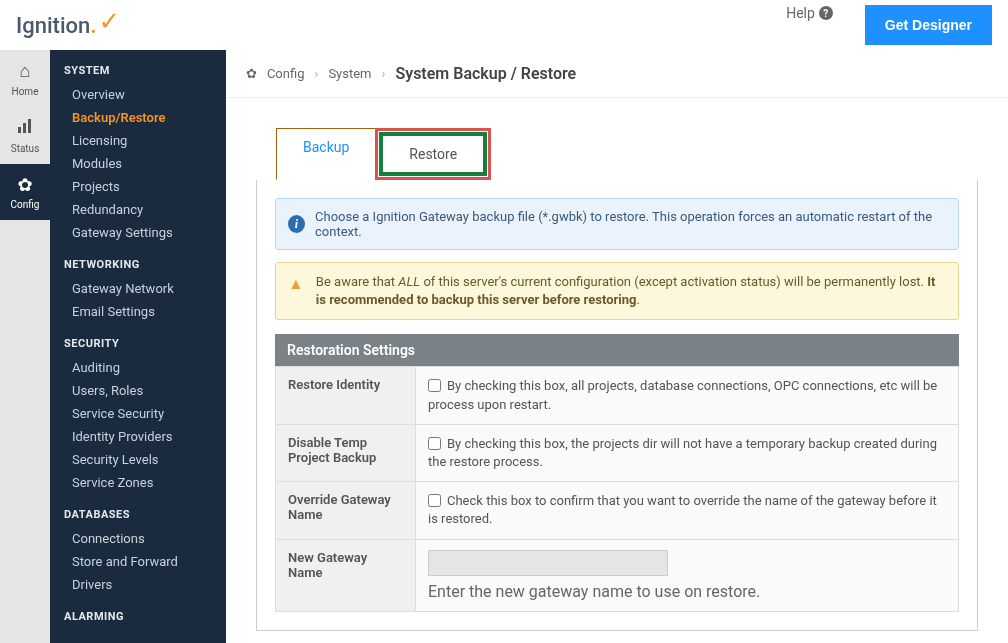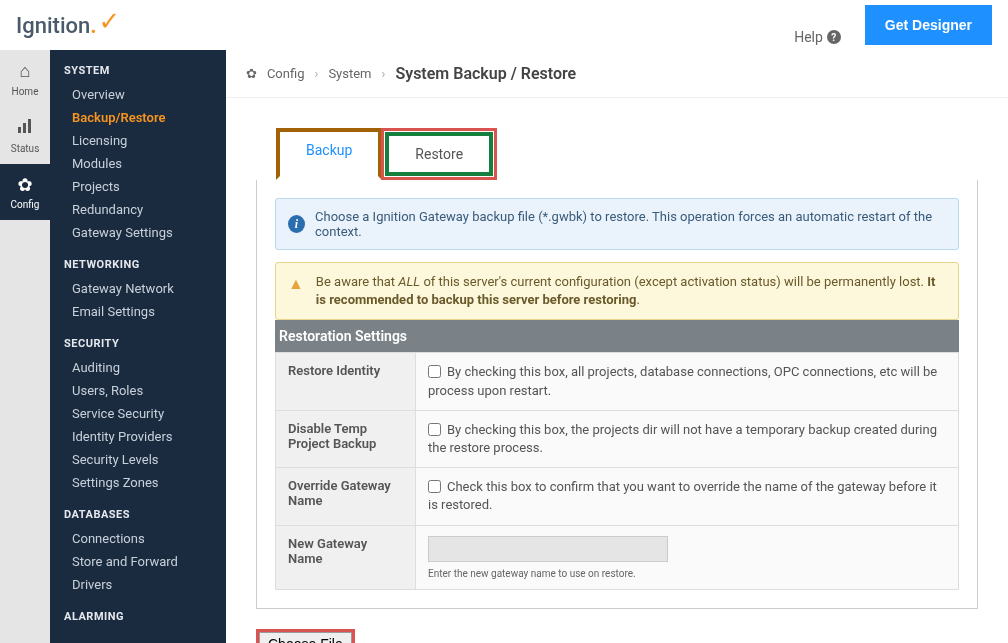--- a/index.html
+++ b/index.html
@@ -2,21 +2,21 @@
 <html><head>
 <meta charset="utf-8">
 <style>
 * { margin: 0; padding: 0; box-sizing: border-box; }
 body { font-family: -apple-system, BlinkMacSystemFont, "Segoe UI", Roboto, Arial, sans-serif; font-size: 14px; color: #333; background: #f0f0f0; width: 1008px; height: 643px; overflow: hidden; }
 
 .topbar { display: flex; justify-content: space-between; align-items: center; padding: 8px 16px; background: #fff; height: 50px; }
 .logo { display: flex; align-items: center; font-size: 22px; font-weight: 500; color: #4a5a6a; }
 .logo-dot { color: #f7941e; font-weight: bold; }
 .logo-check { color: #f7941e; font-size: 26px; margin-left: 2px; position: relative; top: -4px; }
-.topbar-right { display: flex; align-items: flex-end; gap: 24px; }
+.topbar-right { display: flex; align-items: flex-start; gap: 32px; }
 .help-link { color: #666; cursor: pointer; display: flex; align-items: center; gap: 4px; }
 .help-q { display:inline-flex; align-items:center; justify-content:center; width:14px; height:14px; background:#666; color:#fff; border-radius:50%; font-size:10px; font-weight:bold; }
 .get-designer-btn { background: #1e90ff; color: #fff; border: none; padding: 12px 20px; font-size: 14px; font-weight: 600; cursor: pointer; }
 
 .main-layout { display: flex; height: calc(100% - 50px); }
 
 .left-rail { width: 50px; background: #e5e5e5; display: flex; flex-direction: column; }
 .rail-item { display: flex; flex-direction: column; align-items: center; justify-content: center; padding: 10px 0; color: #555; font-size: 10px; cursor: pointer; gap: 4px; }
 .rail-item.active { background: #1a2b40; color: #fff; }
 .rail-icon { font-size: 18px; }
@@ -27,44 +27,44 @@
 .side-item { display: block; padding: 4px 14px 4px 22px; color: #c8d0d9; font-size: 13px; cursor: pointer; }
 .side-item.active { color: #f7941e; font-weight: 600; }
 
 .content { flex: 1; background: #fff; overflow: auto; }
 .breadcrumb { display: flex; align-items: center; gap: 10px; padding: 14px 20px; color: #666; font-size: 13px; border-bottom: 1px solid #eee; }
 .breadcrumb .gear { font-size: 13px; }
 .breadcrumb-sep { color: #aaa; }
 .breadcrumb-current { color: #444; font-weight: 600; font-size: 16px; }
 
 .tab-row { display: flex; padding: 30px 0 0 50px; }
-.tab { padding: 10px 26px; border: 4px solid #a16207; background: #fff; font-size: 14px; cursor: pointer; color: #666; margin-right: -1px; }
+.tab { padding: 10px 26px; border: 1px solid #a16207; background: #fff; font-size: 14px; cursor: pointer; color: #666; margin-right: -1px; }
 .tab.backup { color: #1e90ff; border-bottom-color: #fff; }
 .tab.restore { color: #555; }
 .tab-highlight { border: 3px solid #d9534f; padding: 1px; }
 .tab-highlight .tab { border: 4px solid #15803d; margin-right: 0; }
 
 .panel { margin: 0 30px 20px 30px; border: 1px solid #ccc; border-top: none; padding: 18px; }
 
 .info-bar { border: 1px solid #b8d8f0; background: #eaf3fb; padding: 10px 12px; display: flex; align-items: center; gap: 10px; color: #3a5a7a; font-size: 13px; border-radius: 3px; }
 .info-icon { display:inline-flex; align-items:center; justify-content:center; width:18px; height:18px; background:#2a6eb0; color:#fff; border-radius:50%; font-size:12px; font-weight:bold; font-family: Georgia, serif; font-style: italic; }
 
 .warn-bar { border: 1px solid #e8d58a; background: #fdf7dc; padding: 10px 12px; display: flex; align-items: flex-start; gap: 12px; color: #6a5a2a; font-size: 13px; margin-top: 12px; border-radius: 3px; line-height: 1.4; }
 .warn-icon { color: #e8a33d; font-size: 16px; }
 .warn-text em { font-style: italic; }
 .warn-text b { font-weight: 700; }
 
-.settings-header { background: #7a8288; color: #fff; padding: 8px 4px; font-weight: 600; font-size: 14px; }
+.settings-header { background: #7a8288; color: #fff; padding: 8px 12px; font-weight: 600; font-size: 14px; margin-top: 14px; }
 .settings-table { width: 100%; border-collapse: collapse; }
 .settings-table td { border: 1px solid #ddd; padding: 10px 12px; font-size: 13px; vertical-align: top; background: #fafafa; }
 .settings-table td.label-cell { width: 140px; font-weight: 600; color: #555; background: #f0f0f0; }
 .settings-table input[type=checkbox] { margin-right: 6px; vertical-align: top; margin-top: 2px; }
 .field-desc { color: #555; line-height: 1.4; display: inline; }
 .name-input { width: 240px; height: 26px; background: #e5e5e5; border: 1px solid #ccc; margin-bottom: 6px; }
-.hint { display: block; font-size: 10px; color: #666; }
+.hint { display: block; font-size: 16px; color: #666; }
 
 .file-row { display: flex; align-items: center; gap: 6px; margin: 18px 30px; }
 .choose-highlight { border: 3px solid #d9534f; padding: 0; }
 .choose-btn { background: #efefef; border: 1px solid #999; padding: 3px 8px; font-size: 14px; cursor: pointer; }
 </style>
 </head>
 <body>
 
 <div class="topbar">
   <div class="logo">
@@ -119,21 +119,21 @@
       <div class="side-item">Gateway Network</div>
       <div class="side-item">Email Settings</div>
     </div>
     <div class="side-section">
       <div class="side-header">SECURITY</div>
       <div class="side-item">Auditing</div>
       <div class="side-item">Users, Roles</div>
       <div class="side-item">Service Security</div>
       <div class="side-item">Identity Providers</div>
       <div class="side-item">Security Levels</div>
-      <div class="side-item">Settings Zones</div>
+      <div class="side-item">Service Zones</div>
     </div>
     <div class="side-section">
       <div class="side-header">DATABASES</div>
       <div class="side-item">Connections</div>
       <div class="side-item">Store and Forward</div>
       <div class="side-item">Drivers</div>
     </div>
     <div class="side-section">
       <div class="side-header">ALARMING</div>
     </div>

